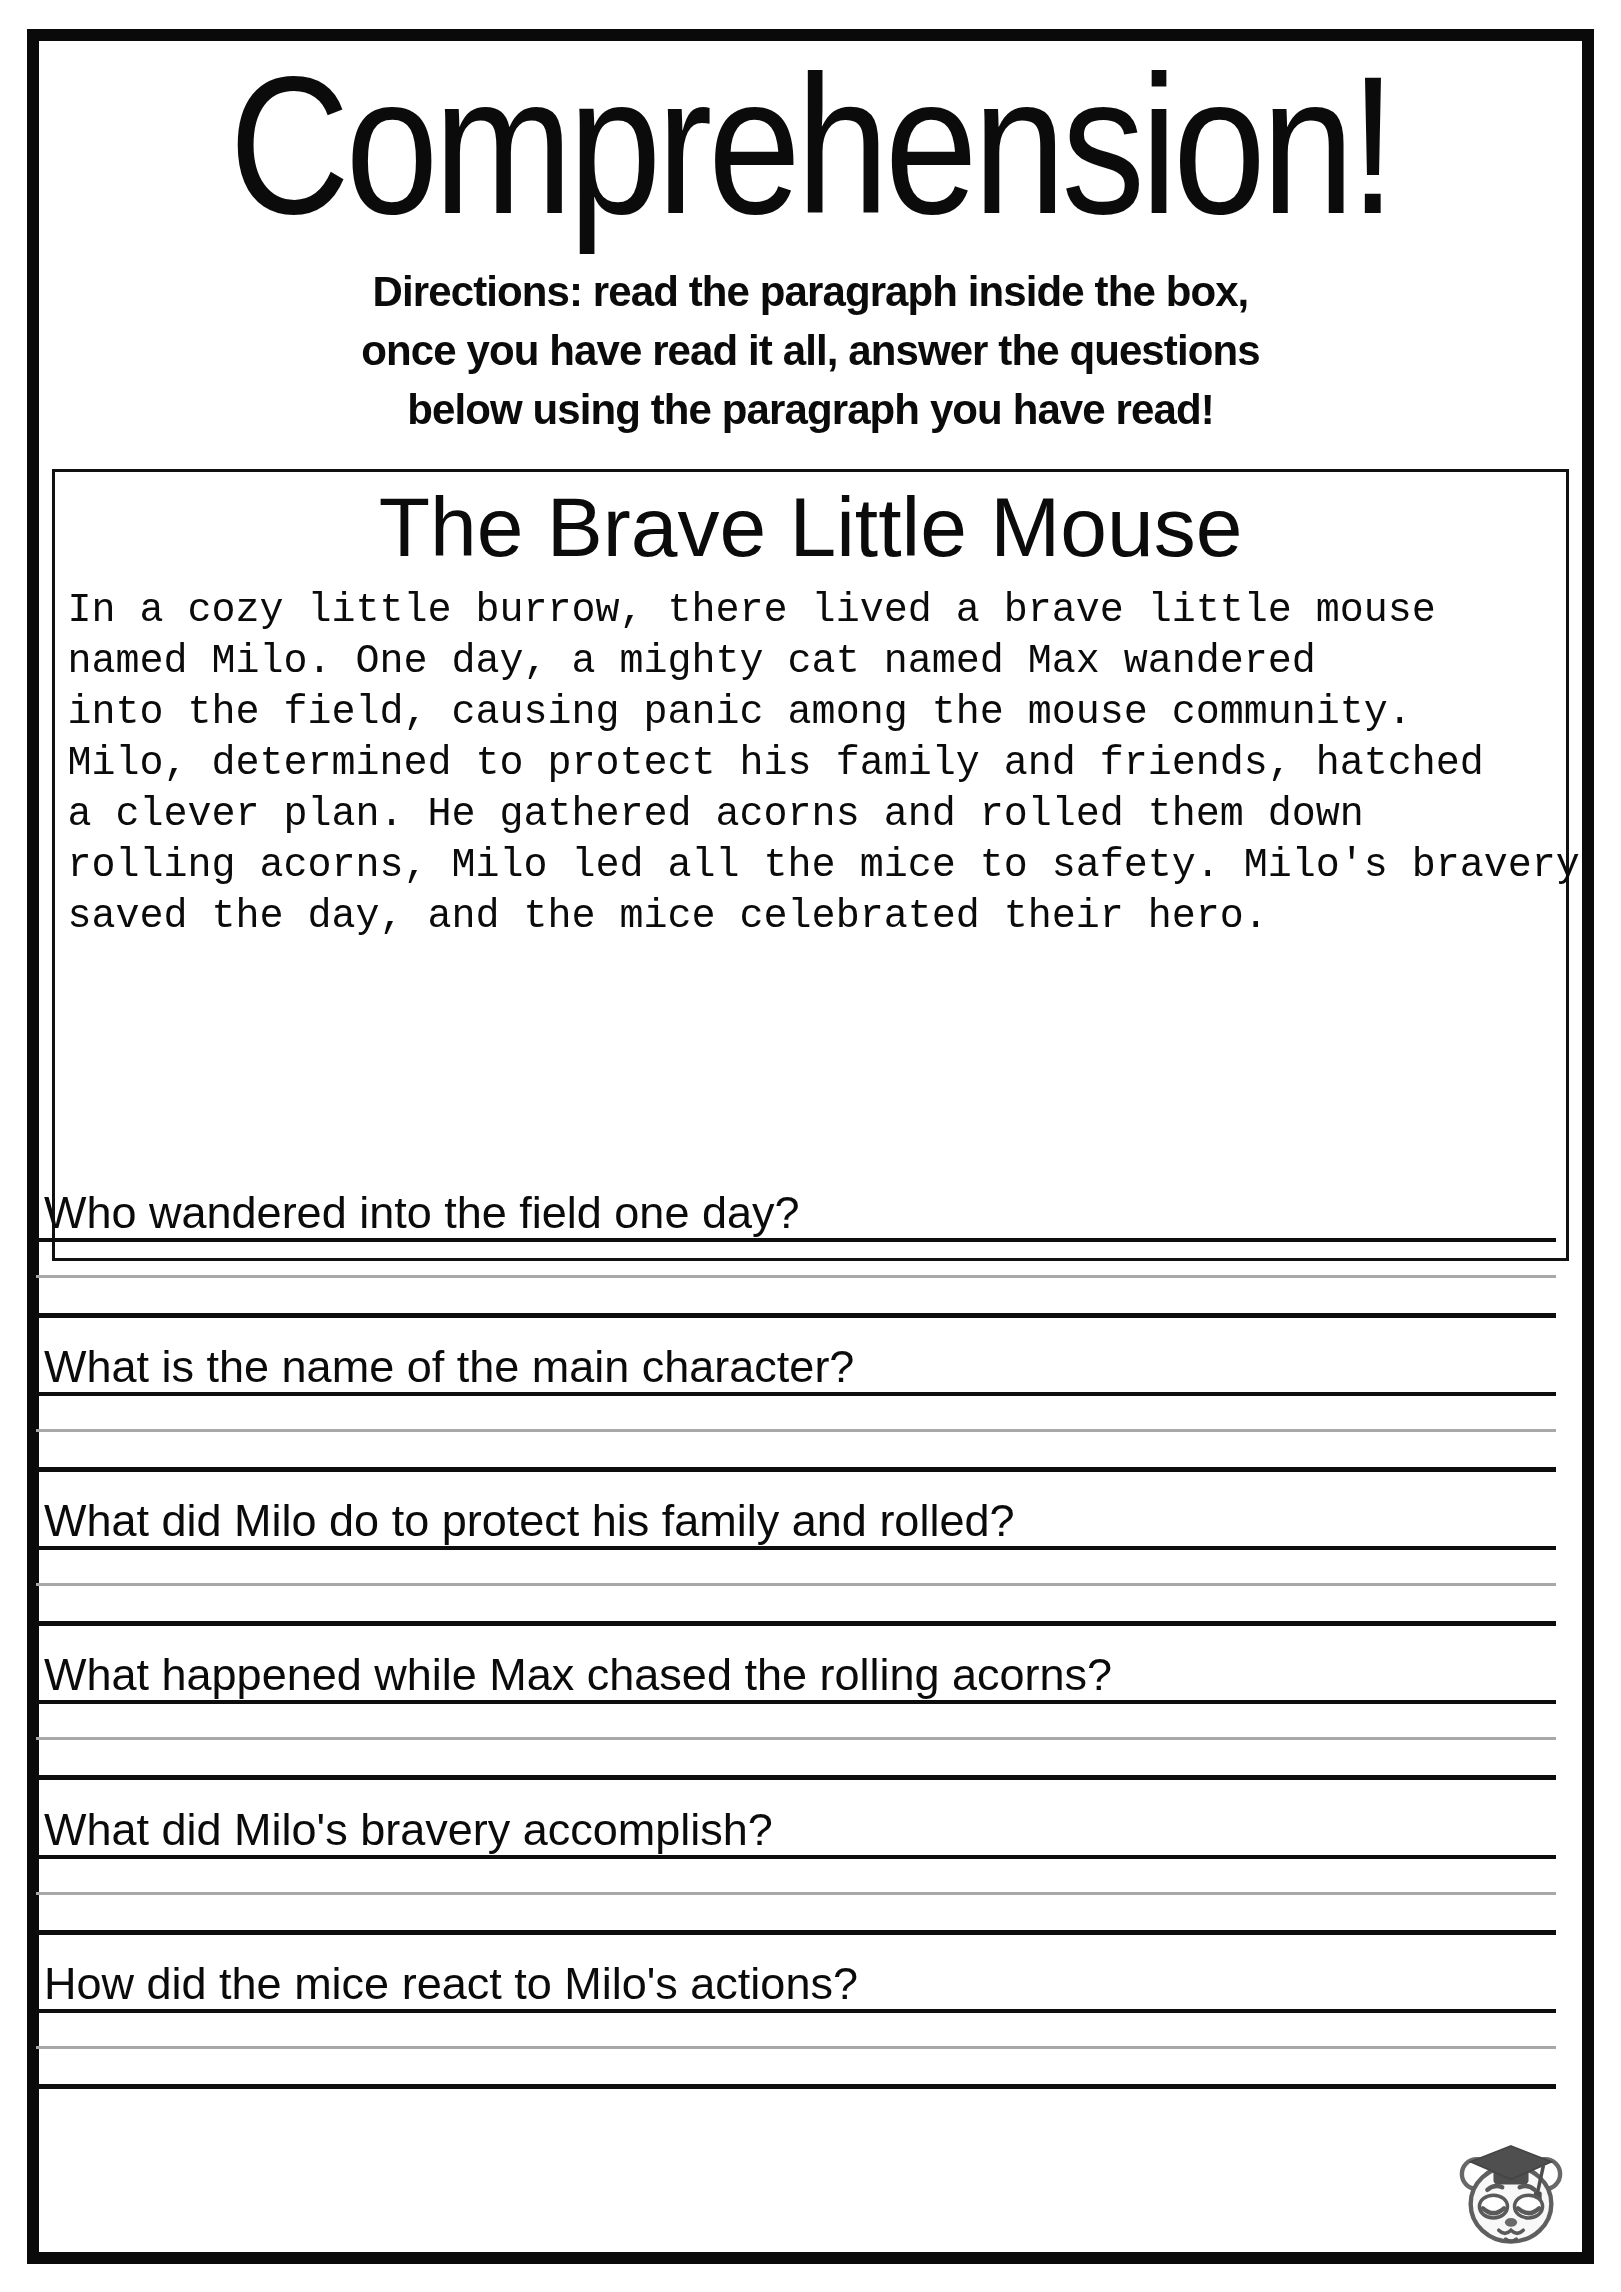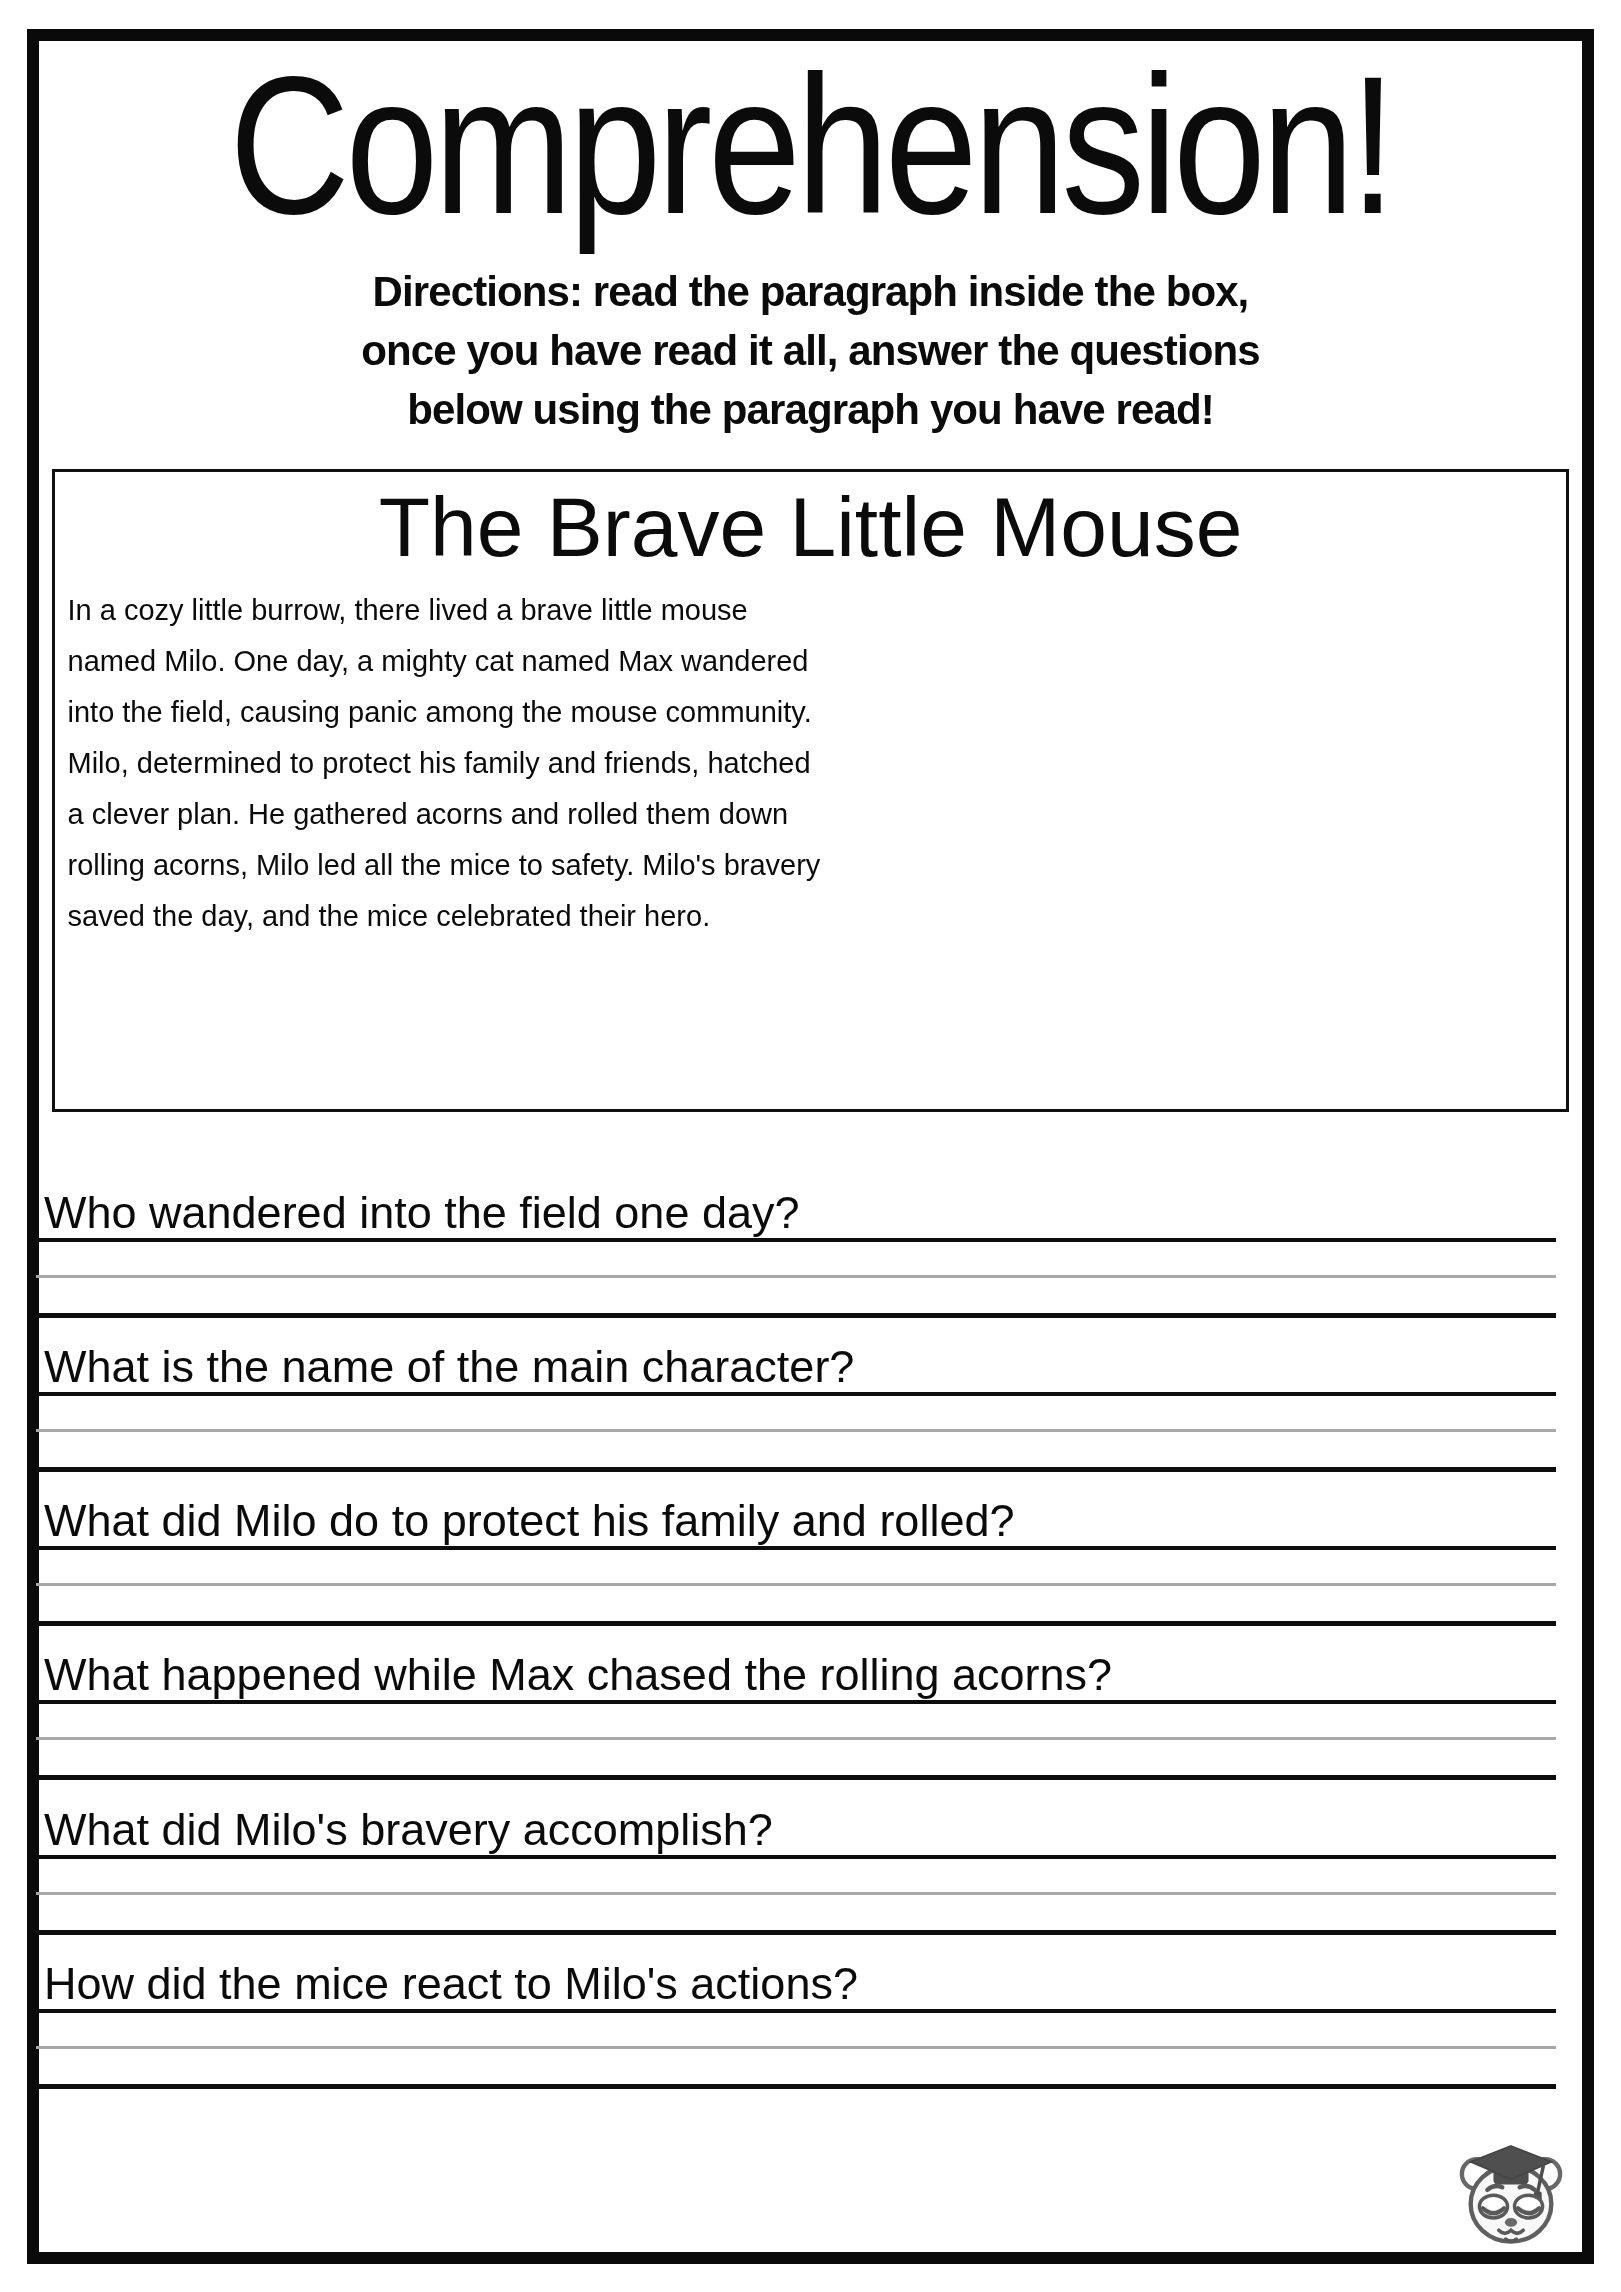--- a/index.html
+++ b/index.html
@@ -14,28 +14,28 @@
   .main-title{
     position:absolute;top:32px;left:0;width:1621px;margin:0;
     text-align:center;font-size:167px;font-weight:400;letter-spacing:-4.5px;
     transform:scaleY(1.18);transform-origin:50% 0;white-space:nowrap;
   }
   .directions{
     position:absolute;top:262px;left:0;width:1621px;text-align:center;
     font-size:42px;line-height:59px;letter-spacing:-0.9px;font-weight:700;
   }
   .story-box{
-    position:absolute;left:52px;top:469px;width:1517px;height:643px;
+    position:absolute;left:52px;top:469px;width:1517px;height:792px;
     border:3.6px solid #111111;box-sizing:border-box;background:#ffffff;
   }
   .story-title{
     margin:7.2px 0 0 0;text-align:center;font-size:84px;font-weight:400;letter-spacing:0;
   }
   .story-par{margin:9px 10.7px 0 12.5px;}
-  .story-line{font-size:29px;line-height:51px;white-space:nowrap;}
+  .story-line{font-size:40px;line-height:51px;white-space:nowrap;font-family:Liberation Mono, monospace;}
   .qblock{position:absolute;left:36px;width:1520px;}
   .qtext{
     font-size:45px;line-height:47px;padding:0 0 1.8px 8px;
     border-bottom:4.5px solid #0d0d0d;white-space:nowrap;
   }
   .line-gray{height:3.6px;background:#a8a8a8;margin-top:33px;}
   .line-black{height:4.5px;background:#0d0d0d;margin-top:35px;}
   .logo{position:absolute;left:1458px;top:2139px;width:106px;height:107px;}
 </style>
 </head>

